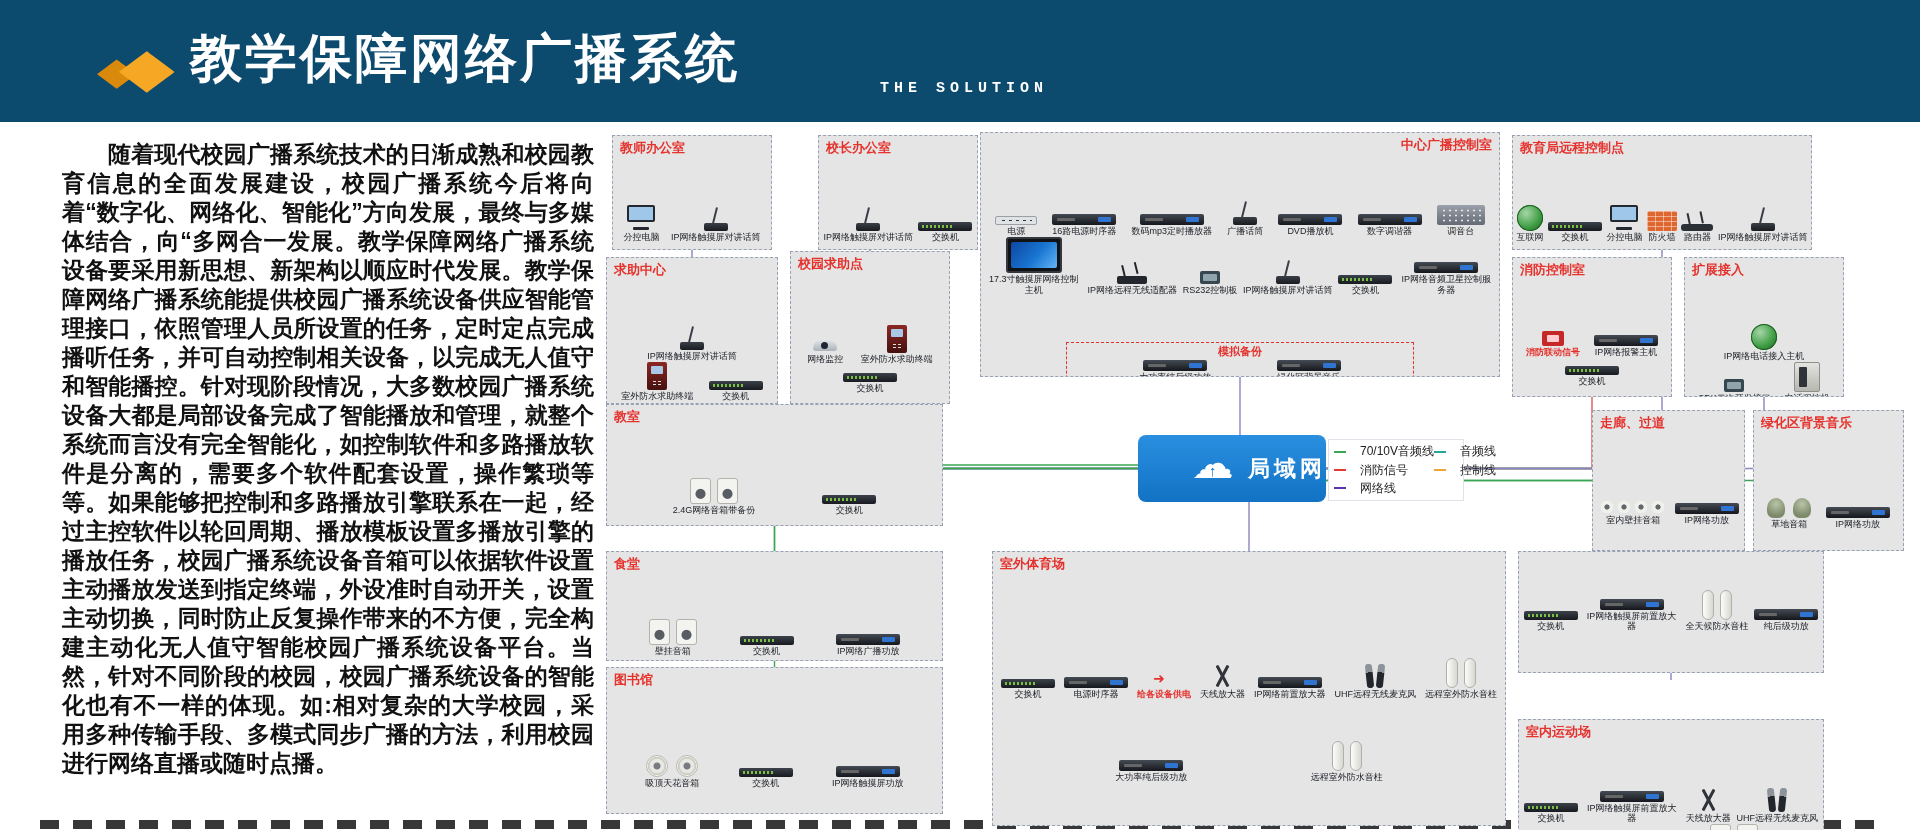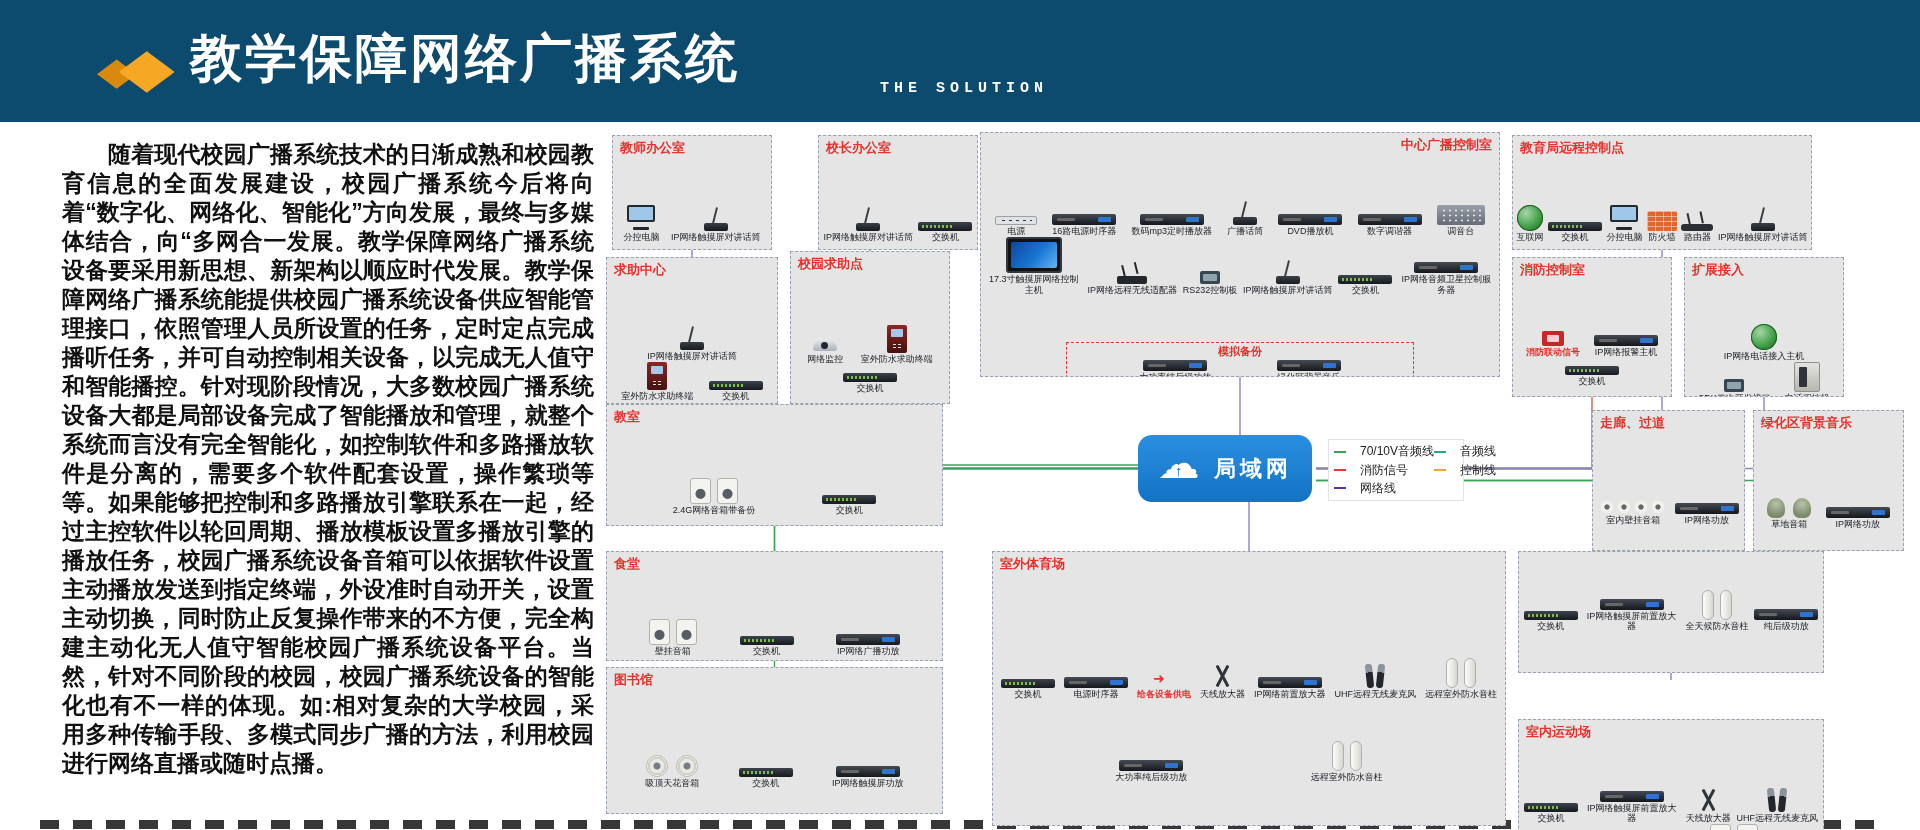--- a/index.html
+++ b/index.html
@@ -29,22 +29,22 @@
   .zone-title{color:#e5322d;font-weight:bold;font-size:13px;padding:3px 7px 0;flex:0 0 auto;white-space:nowrap;}
   .devices{flex:1;display:flex;flex-wrap:wrap;justify-content:space-evenly;align-content:space-evenly;
            align-items:flex-end;gap:1px 4px;padding:1px 3px 3px;}
   .device{display:flex;flex-direction:column;align-items:center;max-width:96px;}
   .dlabel{font-size:9px;line-height:1.15;color:#20242a;text-align:center;margin-top:1px;}
   .dlabel.red{color:#e5322d;font-weight:bold;}
   .subbox{border:1.5px dashed #e5322d;margin:0 auto 6px;padding:0 8px 2px;width:330px;flex:0 0 auto;}
   .subbox-title{color:#e5322d;font-size:11px;font-weight:bold;text-align:center;padding-top:1px;}
   .subbox .devices{display:flex;}
   
-  #lan{position:absolute;left:538px;top:313px;width:174px;height:67px;z-index:2;border-radius:14px;
-       background:linear-gradient(#2a8fe0,#1272c4);display:flex;align-items:center;justify-content:center;gap:10px;}
+  #lan{position:absolute;left:538px;top:313px;width:188px;height:67px;z-index:2;border-radius:8px;
+       background:linear-gradient(#2a8fe0,#1272c4);display:flex;align-items:center;justify-content:flex-end;gap:10px;}
   .cloud{position:relative;width:46px;height:40px;}
   .cloud::before{content:"☁";position:absolute;left:0;top:-6px;color:#fff;font-size:42px;line-height:42px;}
   .cloud::after{content:"↑";position:absolute;left:17px;top:13px;color:#1272c4;font-size:15px;font-weight:bold;}
   .lan-label{color:#fff;font-size:22px;font-weight:bold;letter-spacing:4px;}
   
   #legend{position:absolute;left:728px;top:317px;width:136px;height:62px;z-index:2;background:#fff;
           border:1px solid #e0e3ea;box-sizing:border-box;display:grid;grid-template-columns:1fr 1fr;
           align-content:space-evenly;padding:2px 5px;}
   .lg-item{display:flex;align-items:center;gap:14px;font-size:12px;color:#222;white-space:nowrap;}
   .lg-line{width:12px;height:0;border-top:2px solid;flex:0 0 auto;}

